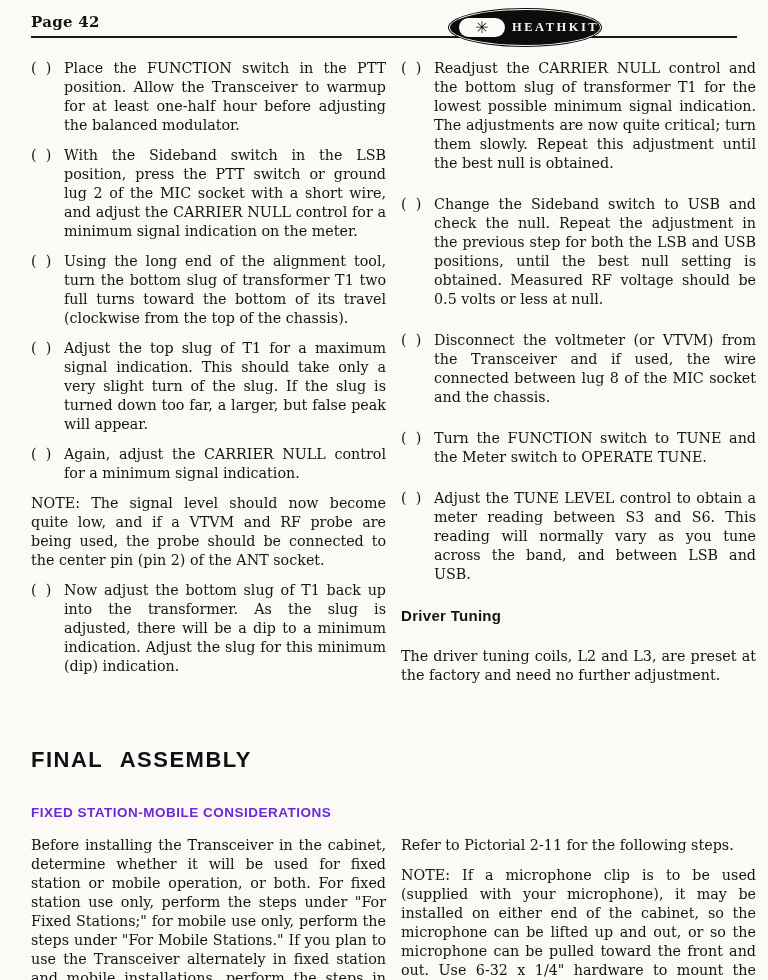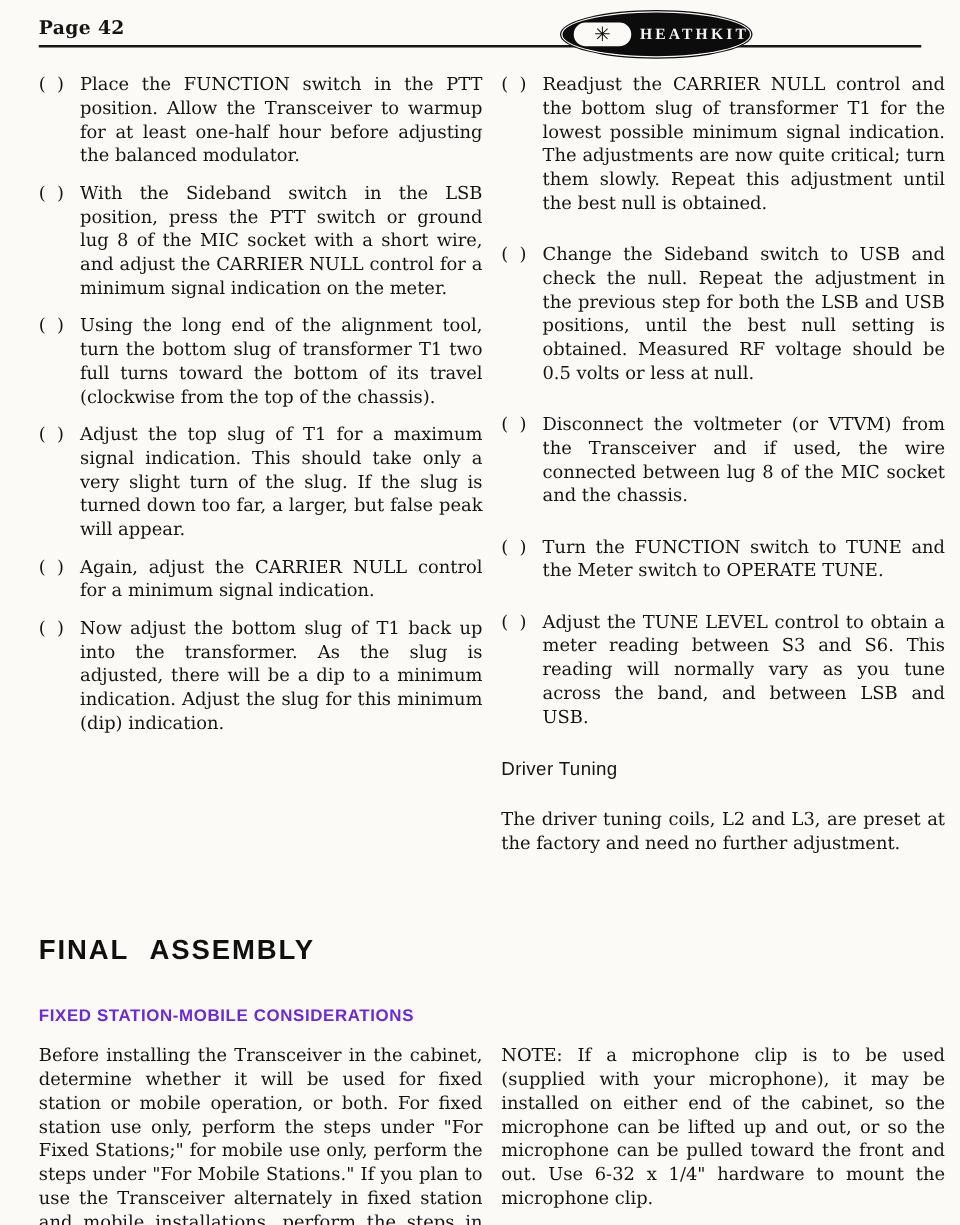--- a/index.html
+++ b/index.html
@@ -37,21 +37,21 @@
   
   .cols { display:flex; gap:15px; margin-top:21px; }
   .col { width:355px; flex:none; font-size:14.3px; line-height:19px; }
 
   .block { display:flex; margin-bottom:11px; }
   .col.loose .block { margin-bottom:22px; }
   .block .marker { flex:none; width:33px; white-space:pre; }
   .block .btext { flex:1 1 auto; text-align:justify; }
   .block-heading { margin-top:10px; margin-bottom:6px; }
   .block-heading .btext {
-    font-family:"Liberation Sans", sans-serif; font-weight:normal;
+    font-family:"Liberation Sans", sans-serif; font-weight:bold;
     font-size:15px; letter-spacing:0.3px; text-align:left;
   }
 
   
   .final { margin-top:40px; }
   .final-title {
     margin:0; text-align:left;
     font-family:"Liberation Sans", sans-serif; font-weight:bold;
     font-size:22px; letter-spacing:1.5px; word-spacing:10px; color:#101010;
   }
@@ -81,38 +81,42 @@
 
   <main class="cols">
     <section class="col">
   <div class="block block-check">
     <span class="marker">(  )</span>
     <span class="btext">Place the FUNCTION switch in the PTT position. Allow the Transceiver to warmup for at least one-half hour before adjusting the balanced modulator.</span>
   </div>
 
   <div class="block block-check">
     <span class="marker">(  )</span>
-    <span class="btext">With the Sideband switch in the LSB position, press the PTT switch or ground lug 8 of the MIC socket with a short wire, and adjust the CARRIER NULL control for a minimum signal indication on the meter.</span>
+    <span class="btext">With the Sideband switch in the LSB position, press the PTT switch or ground lug 2 of the MIC socket with a short wire, and adjust the CARRIER NULL control for a minimum signal indication on the meter.</span>
   </div>
 
   <div class="block block-check">
     <span class="marker">(  )</span>
     <span class="btext">Using the long end of the alignment tool, turn the bottom slug of transformer T1 two full turns toward the bottom of its travel (clockwise from the top of the chassis).</span>
   </div>
 
   <div class="block block-check">
     <span class="marker">(  )</span>
     <span class="btext">Adjust the top slug of T1 for a maximum signal indication. This should take only a very slight turn of the slug. If the slug is turned down too far, a larger, but false peak will appear.</span>
   </div>
 
   <div class="block block-check">
     <span class="marker">(  )</span>
     <span class="btext">Again, adjust the CARRIER NULL control for a minimum signal indication.</span>
   </div>
 
+  <div class="block block-para">
+
+    <span class="btext">NOTE: The signal level should now become quite low, and if a VTVM and RF probe are being used, the probe should be connected to the center pin (pin 2) of the ANT socket.</span>
+  </div>
 
   <div class="block block-check">
     <span class="marker">(  )</span>
     <span class="btext">Now adjust the bottom slug of T1 back up into the transformer. As the slug is adjusted, there will be a dip to a minimum indication. Adjust the slug for this minimum (dip) indication.</span>
   </div>
 </section>
     <section class="col loose">
   <div class="block block-check">
     <span class="marker">(  )</span>
     <span class="btext">Readjust the CARRIER NULL control and the bottom slug of transformer T1 for the lowest possible minimum signal indication. The adjustments are now quite critical; turn them slowly. Repeat this adjustment until the best null is obtained.</span>
@@ -154,20 +158,24 @@
     <h1 class="final-title">FINAL ASSEMBLY</h1>
     <h2 class="final-sub">FIXED STATION-MOBILE CONSIDERATIONS</h2>
     <div class="cols">
       <section class="col">
   <div class="block block-para">
 
     <span class="btext">Before installing the Transceiver in the cabinet, determine whether it will be used for fixed station or mobile operation, or both. For fixed station use only, perform the steps under "For Fixed Stations;" for mobile use only, perform the steps under "For Mobile Stations." If you plan to use the Transceiver alternately in fixed station and mobile installations, perform the steps in both sections.</span>
   </div>
 </section>
       <section class="col">
+  <div class="block block-para">
+
+    <span class="btext">Refer to Pictorial 2-11 for the following steps.</span>
+  </div>
 
   <div class="block block-para">
 
     <span class="btext">NOTE: If a microphone clip is to be used (supplied with your microphone), it may be installed on either end of the cabinet, so the microphone can be lifted up and out, or so the microphone can be pulled toward the front and out. Use 6-32 x 1/4" hardware to mount the microphone clip.</span>
   </div>
 </section>
     </div>
   </section>
 
 </div>

